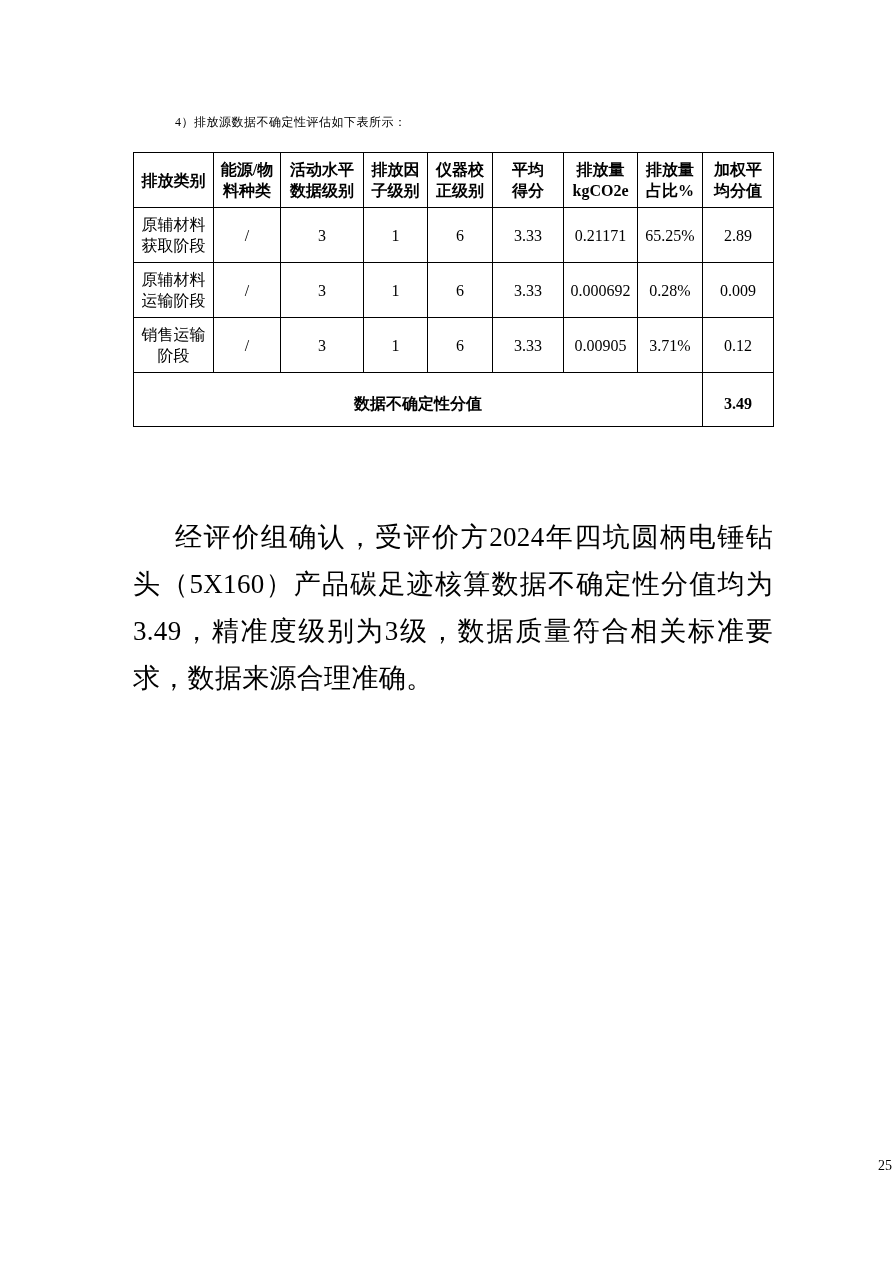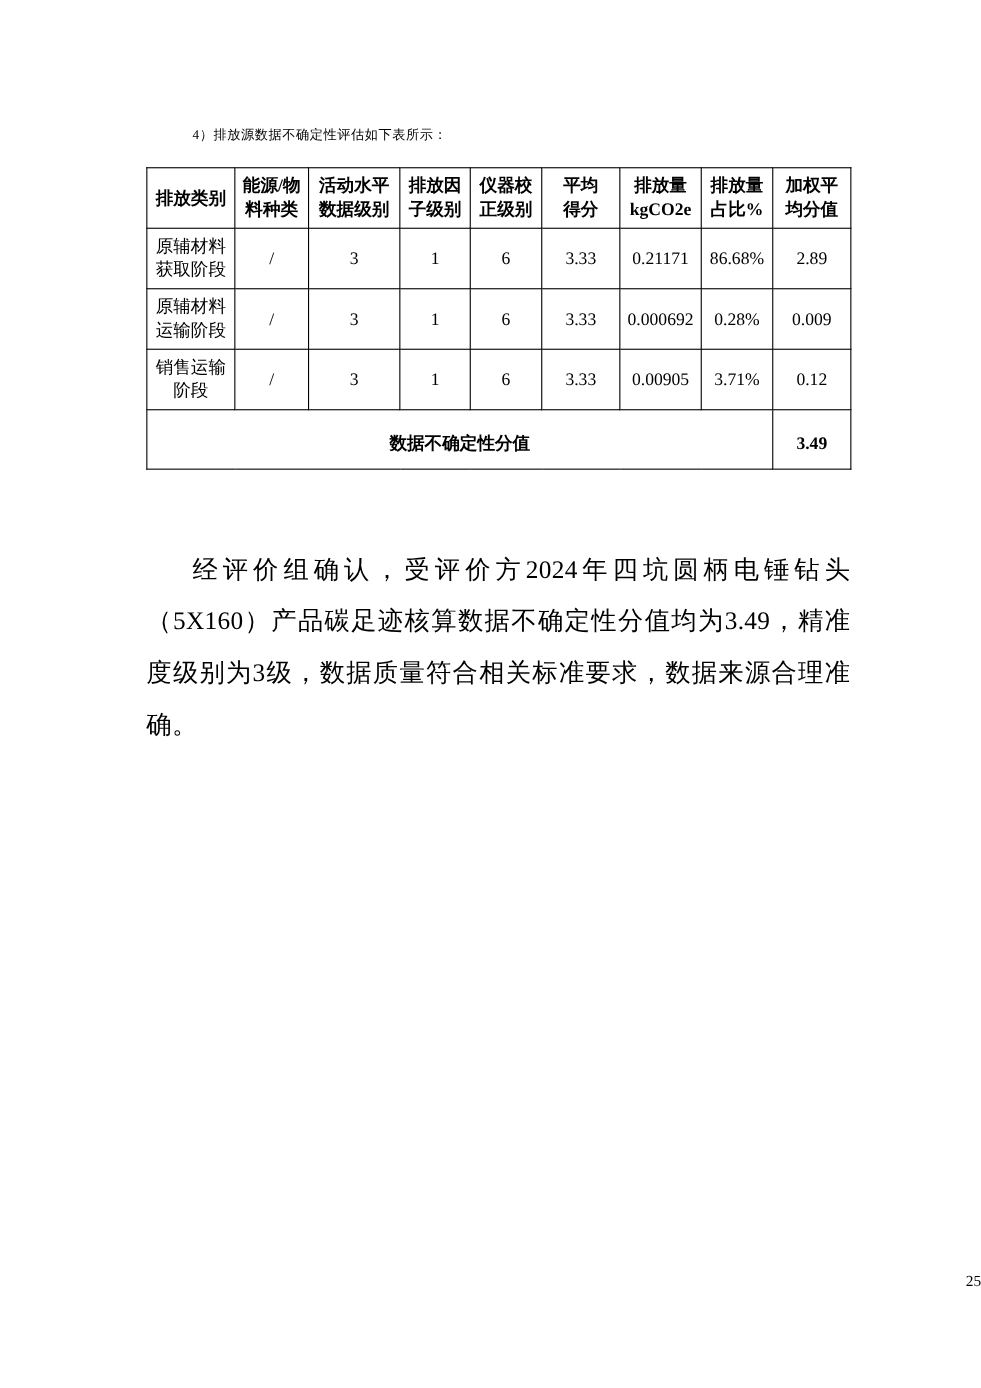--- a/index.html
+++ b/index.html
@@ -53,23 +53,23 @@
   }
   td.summary-value {
     font-weight: bold;
     font-size: 16px;
     vertical-align: top;
     padding-top: 8px;
   }
 
   .body-text {
     position: absolute;
-    left: 133px; top: 494px;
+    left: 133px; top: 514px;
     width: 640px;
-    font-size: 23px;
+    font-size: 27px;
     line-height: 47px;
     text-align: justify;
     text-indent: 42px;
     letter-spacing: 0.3px;
   }
 
   .page-number {
     position: absolute;
     left: 0; top: 1158px;
     width: 892px;
@@ -120,21 +120,21 @@
     <tbody>
       <tr class="data-row">
         <td class="cat">原辅材料
 获取阶段</td>
         <td>/</td>
         <td>3</td>
         <td>1</td>
         <td>6</td>
         <td>3.33</td>
         <td>0.21171</td>
-        <td>86.68%</td>
+        <td>65.25%</td>
         <td>2.89</td>
       </tr>
       <tr class="data-row">
         <td class="cat">原辅材料
 运输阶段</td>
         <td>/</td>
         <td>3</td>
         <td>1</td>
         <td>6</td>
         <td>3.33</td>

